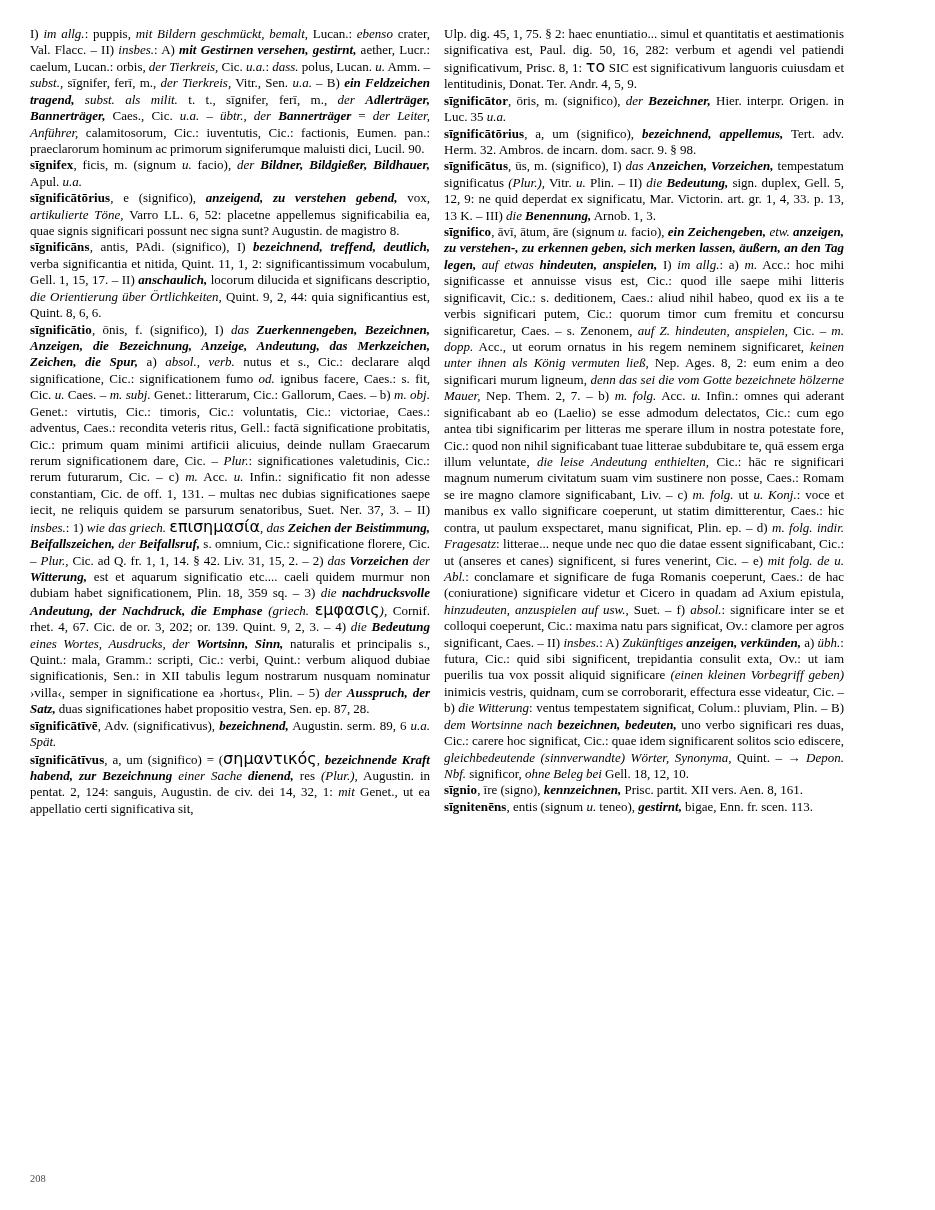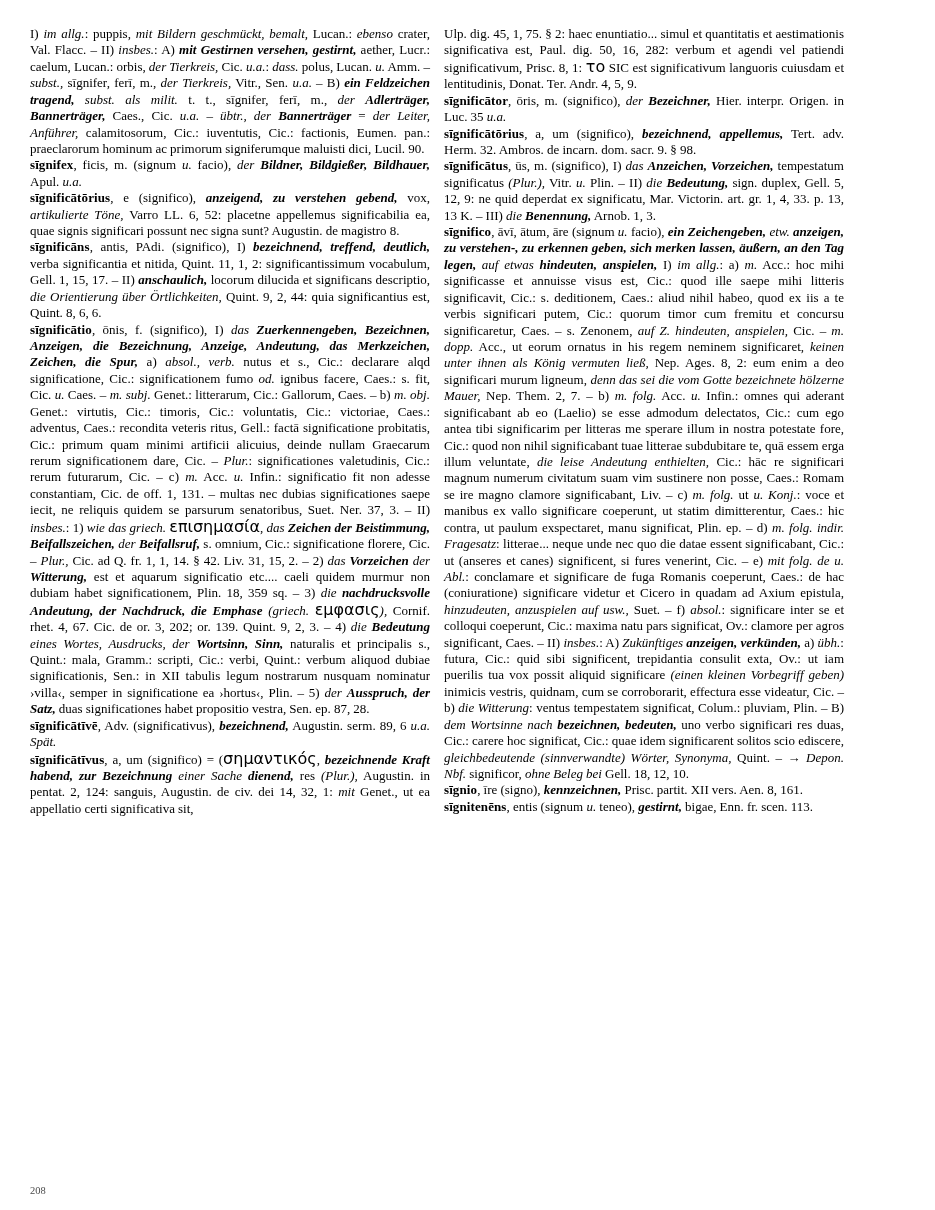--- a/index.html
+++ b/index.html
@@ -48,21 +48,21 @@
   .lemma {
     font-weight: bold;
     letter-spacing: 0.1px;
   }
   i, .it { font-style: italic; }
   b, .bd { font-weight: bold; }
   .gk { font-family: "DejaVu Sans", sans-serif; font-style: normal; font-size: 16px; }
   .folio {
     position: absolute;
     left: 30px;
-    bottom: 14px;
+    bottom: 26px;
     font-size: 10.5px;
     color: #4a4a4a;
     font-family: "Liberation Serif", serif;
   }
 </style>
 </head>
 <body>
 
 <div id="page">
   <div class="columns">

